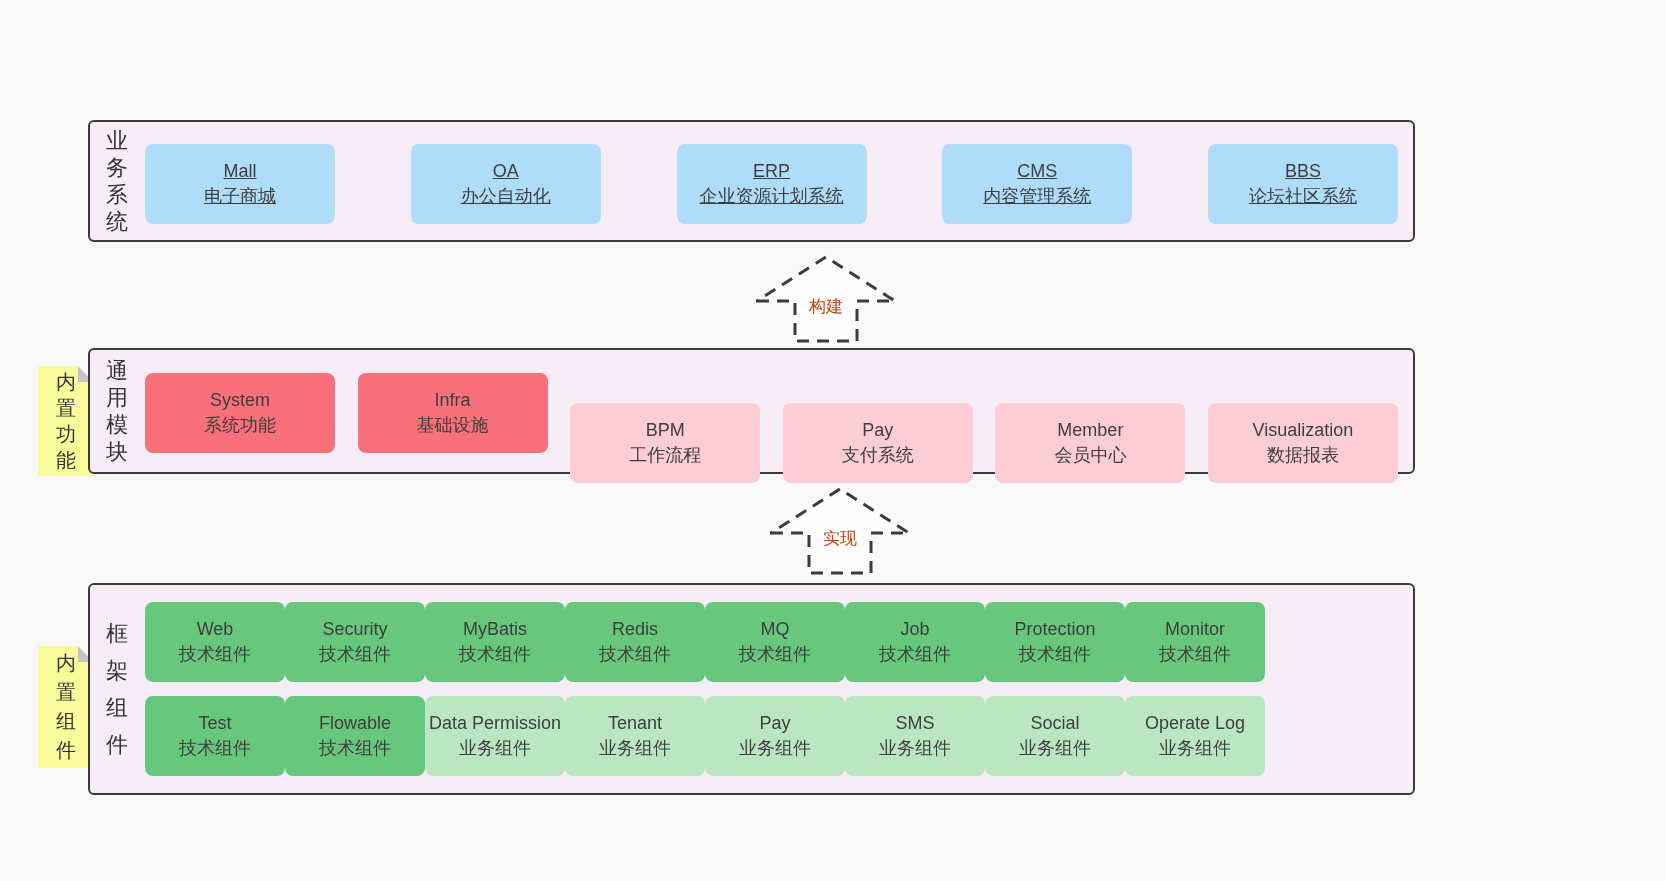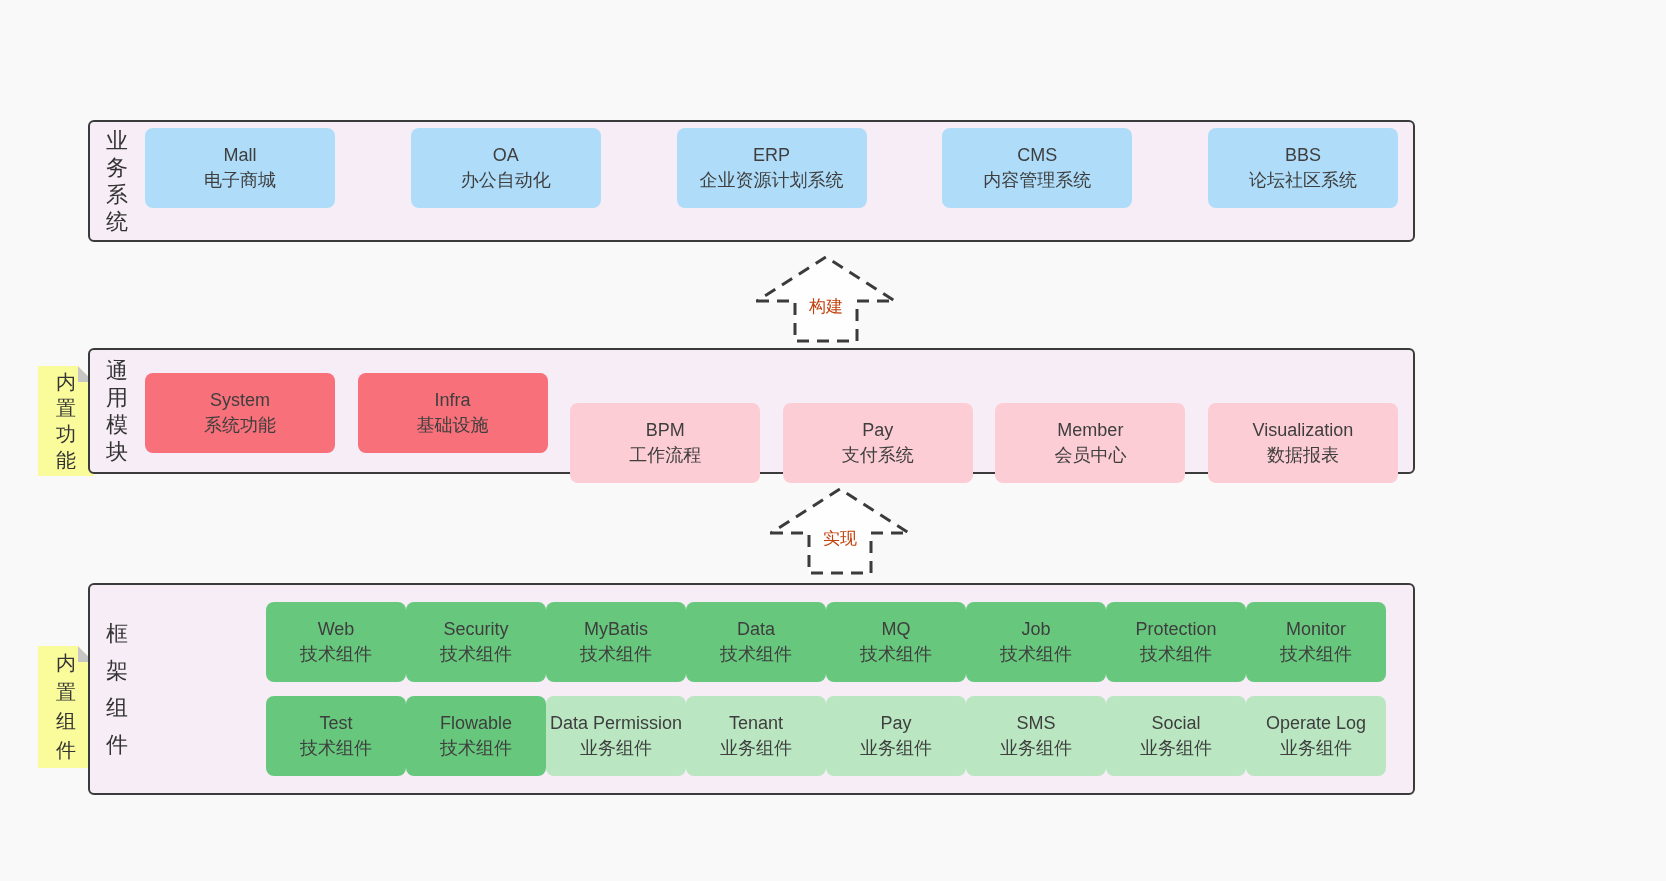--- a/index.html
+++ b/index.html
@@ -31,27 +31,27 @@
     position:absolute;left:12px;top:0;bottom:0;
     display:flex;align-items:center;justify-content:center;
     font-size:22px;line-height:27px;
     width:30px;
   }
   .band3 .band-label{line-height:37px;}
   .row{
     position:absolute;top:23px;left:55px;right:15px;height:80px;
     display:flex;justify-content:space-between;
   }
-  .band1 .row{top:6px;}
+  .band1 .row{top:22px;text-decoration:underline;}
   .rows8{
     position:absolute;top:17px;bottom:17px;left:55px;right:27px;
     display:flex;flex-direction:column;justify-content:space-between;
   }
   .row8{
-    display:flex;justify-content:flex-end;height:80px;
+    display:flex;justify-content:flex-start;height:80px;
   }
   .box{
     width:190px;height:80px;border-radius:8px;
     display:flex;flex-direction:column;align-items:center;justify-content:center;
     font-size:18px;line-height:25px;text-align:center;
   }
   .row8 .box{width:140px;}
   .box.blue{background:var(--blue-box,#afddf9);}
   .box.red{background:var(--red-box,#f7707a);}
   .box.pink{background:var(--pink-box,#fccdd4);margin-top:30px;}
@@ -185,21 +185,21 @@
         </div>
         <div class="box green">
           <div>Security</div>
           <div>技术组件</div>
         </div>
         <div class="box green">
           <div>MyBatis</div>
           <div>技术组件</div>
         </div>
         <div class="box green">
-          <div>Data</div>
+          <div>Redis</div>
           <div>技术组件</div>
         </div>
         <div class="box green">
           <div>MQ</div>
           <div>技术组件</div>
         </div>
         <div class="box green">
           <div>Job</div>
           <div>技术组件</div>
         </div>

